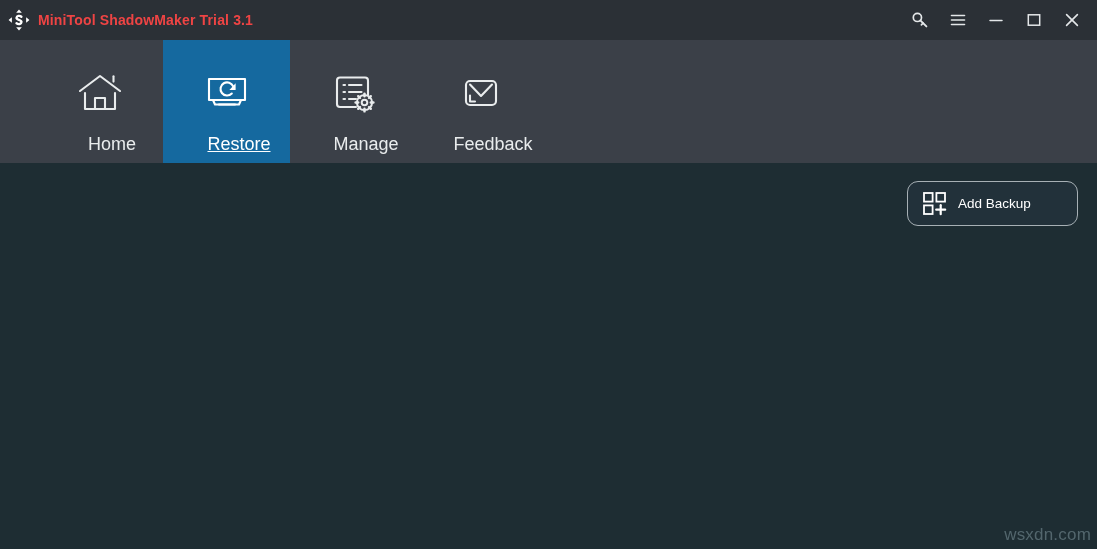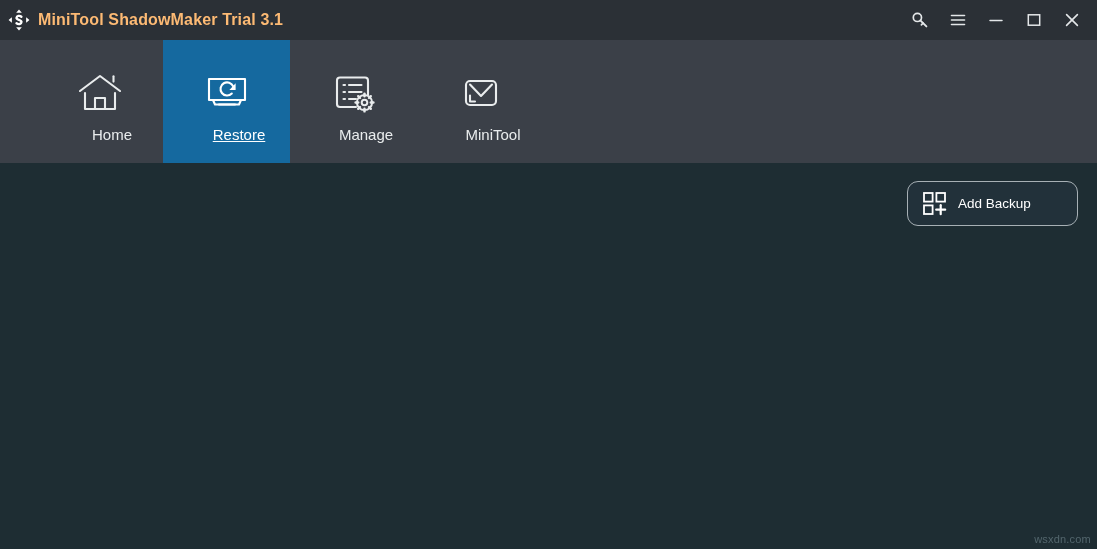--- a/index.html
+++ b/index.html
@@ -30,22 +30,22 @@
     display: flex;
     align-items: center;
   }
   .title-logo {
     width: 22px; height: 22px;
     margin-left: 8px; margin-right: 8px;
     flex: 0 0 auto;
     display: block;
   }
   .title-text {
-    color: #fdba74;
-    font-size: 16px;
+    color: #ef4444;
+    font-size: 14px;
     font-weight: bold;
     letter-spacing: 0.15px;
     white-space: nowrap;
   }
   .title-spacer { flex: 1 1 auto; }
   .win-controls {
     display: flex;
     align-items: center;
     height: 40px;
     margin-right: 6px;
@@ -82,23 +82,23 @@
   .nav-item.active { background: #15699f; }
   .nav-icon {
     height: 58px;
     margin-top: 24px;
     display: flex;
     align-items: center;
     justify-content: center;
   }
   .nav-icon svg { display: block; }
   .nav-label {
-    margin-top: 3px;
+    margin-top: 12px;
     color: #e9eced;
-    font-size: 15px;
+    font-size: 18px;
     line-height: 20px;
     white-space: nowrap;
     padding-left: 25px;
   }
   .nav-item.active .nav-label { color: #ffffff; text-decoration: underline; }
 
   
   .content {
     position: absolute;
     left: 0; top: 163px;
@@ -128,21 +128,21 @@
   .add-backup-label {
     color: #ffffff;
     font-size: 13.5px;
     white-space: nowrap;
   }
   .watermark {
     position: absolute;
     right: 6px;
     bottom: 4px;
     color: #53666d;
-    font-size: 11px;
+    font-size: 17px;
     letter-spacing: 0.2px;
     user-select: none;
   }
 </style>
 </head>
 <body>
 
 <div class="app">
 
   <div class="titlebar">
@@ -265,21 +265,21 @@
     <div class="nav-item">
       <div class="nav-icon">
         <svg width="48" height="44" viewBox="0 0 48 44">
           <g fill="none" stroke="#e9eced" stroke-width="2.1" stroke-linecap="round" stroke-linejoin="round">
             <rect x="9" y="10" width="30" height="24" rx="4"></rect>
             <path d="M13 13.5 L24 25 L35 13.5"></path>
             <path d="M13 24.5 V30.5 H18"></path>
           </g>
         </svg>
       </div>
-      <div class="nav-label">MiniTool</div>
+      <div class="nav-label">Feedback</div>
     </div>
   </div>
 
   <div class="content">
     <div class="watermark">wsxdn.com</div>
   </div>
 
   <div class="add-backup-btn">
     <div class="add-backup-icon">
       <svg width="26" height="26" viewBox="0 0 26 26">

